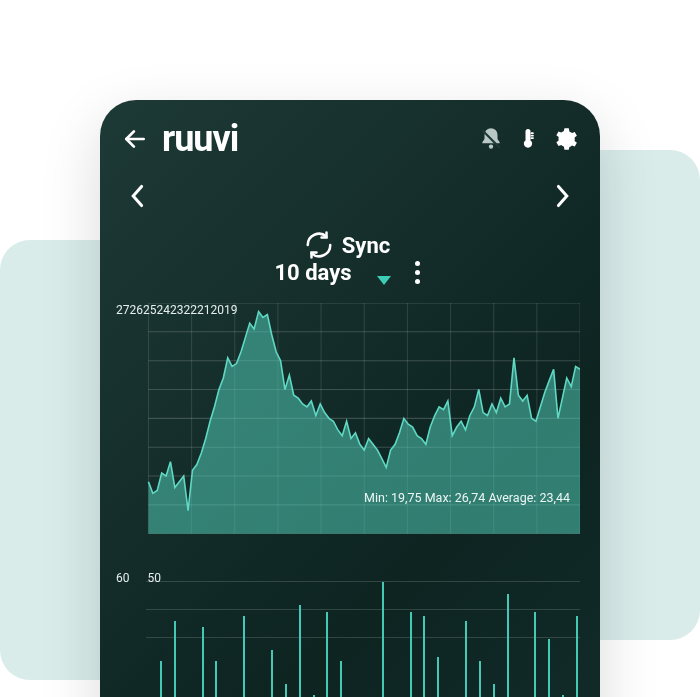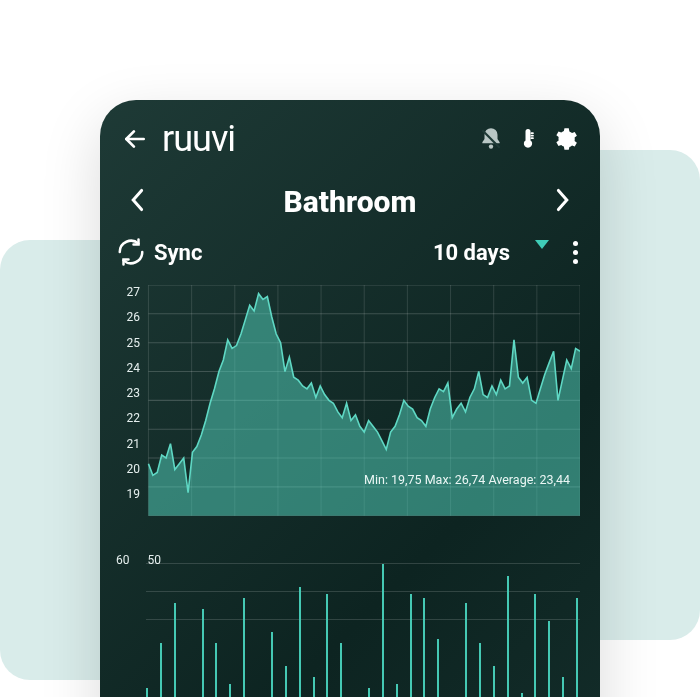--- a/index.html
+++ b/index.html
@@ -42,21 +42,21 @@
     color: #fff;
   }
   .top-bar {
     display: flex;
     align-items: center;
     padding: 18px 22px 10px 22px;
     gap: 14px;
   }
   .logo-text {
     font-size: 36px;
-    font-weight: 400;
+    font-weight: 700;
     letter-spacing: -1px;
     flex: 1;
   }
   .top-bar svg { display: block; }
   .ico { width: 26px; height: 26px; }
   .ico-sm { width: 20px; height: 20px; }
   .title-row {
     display: flex;
     align-items: center;
     justify-content: space-between;
@@ -65,20 +65,21 @@
   .title-text {
     font-size: 30px;
     font-weight: 800;
   }
   .chev { width: 16px; height: 24px; }
   .action-row {
     display: flex;
     align-items: center;
     justify-content: space-between;
     padding: 10px 22px 8px 16px;
+    flex-direction: column;
   }
   .sync-group {
     display: flex;
     align-items: center;
     gap: 8px;
   }
   .sync-text {
     font-size: 22px;
     font-weight: 700;
   }
@@ -136,21 +137,21 @@
     font-size: 12px;
     color: #e5efee;
   }
   .ylabels {
     position: absolute;
     left: 6px;
     top: 0;
     bottom: 24px;
     width: 24px;
     display: flex;
-    flex-direction: column;
+    flex-direction: row;
     justify-content: space-between;
     font-size: 12px;
     color: #e5efee;
     text-align: right;
   }
   .chart2-wrap {
     margin: 8px 20px 0 10px;
     position: relative;
     height: 200px;
     overflow: hidden;
@@ -223,40 +224,39 @@
       </svg>
     </div>
   </div>
 
   <div class="title-row">
     <div>
       <svg class="chev" viewBox="0 0 12 20" fill="none" stroke="#fff" stroke-width="2.5" stroke-linecap="round">
           <polyline points="9,2 2,10 9,18"></polyline>
         </svg>
     </div>
-    <div class="title-text">Bathroom</div>
     <div>
       <svg class="chev" viewBox="0 0 12 20" fill="none" stroke="#fff" stroke-width="2.5" stroke-linecap="round">
           <polyline points="3,2 10,10 3,18"></polyline>
         </svg>
     </div>
   </div>
 
   <div class="action-row">
     <div class="sync-group">
       <svg width="30" height="30" viewBox="0 0 24 24" fill="none" stroke="#fff" stroke-width="2" stroke-linecap="round">
         <path d="M3 12a9 9 0 0 1 15-6.7"></path>
           <polyline points="18 2 18 6 14 6"></polyline>
         <path d="M21 12a9 9 0 0 1-15 6.7"></path>
           <polyline points="6 22 6 18 10 18"></polyline>
       </svg>
       <span class="sync-text">Sync</span>
     </div>
     <div class="range-group">
-      <div style="display:flex;align-items:flex-start;gap:25px;">
+      <div style="display:flex;align-items:flex-end;gap:25px;">
         <span class="range-text">10 days</span>
         <span class="caret-down"></span>
       </div>
       <div class="dots">
         <span></span>
           <span></span>
           <span></span>
       </div>
     </div>
   </div>

